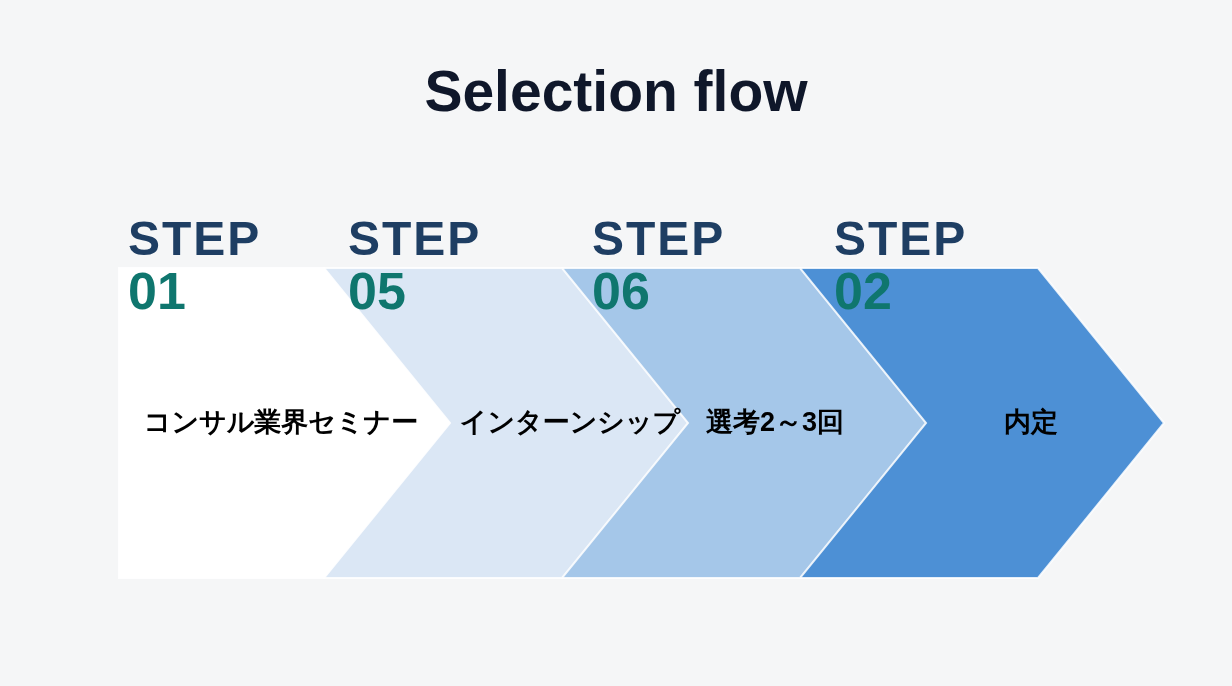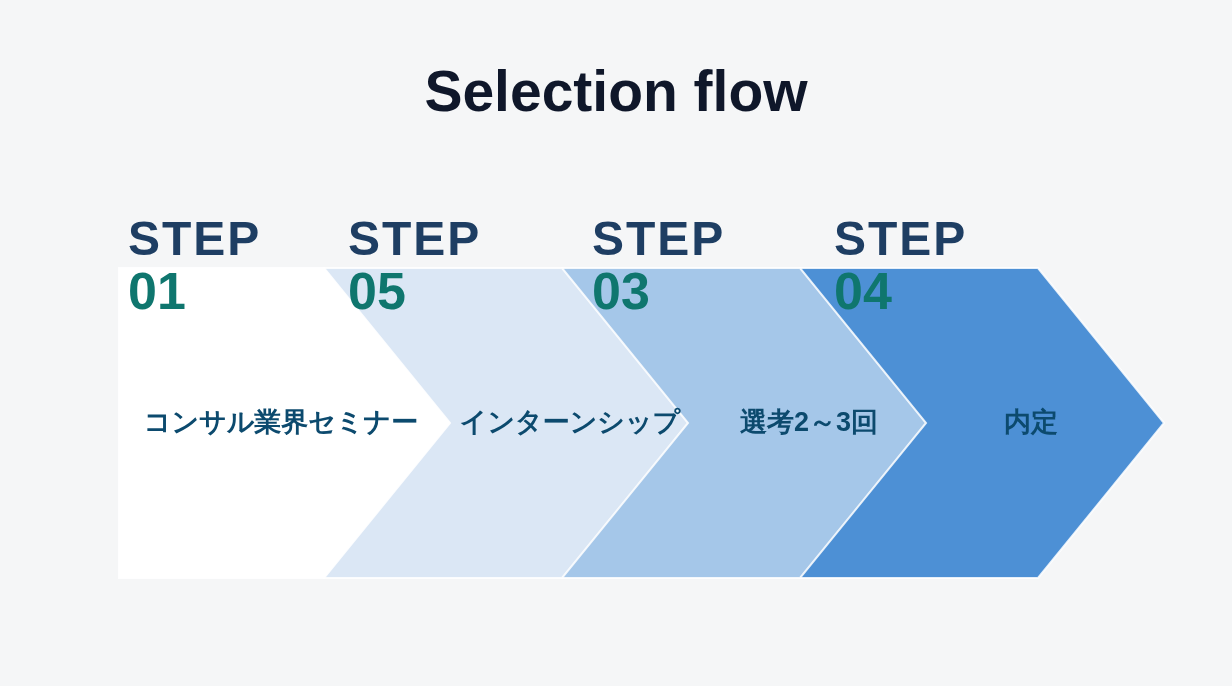--- a/index.html
+++ b/index.html
@@ -48,33 +48,33 @@
     font-weight: 700;
     line-height: 1;
     color: #0f766e;
   }
   .step-caption {
     position: absolute;
     top: 408px;
     font-size: 27px;
     font-weight: 700;
     line-height: 1.1;
-    color: #0c4a6e;
+    color: #000000;
     text-align: center;
     white-space: nowrap;
   }
   
   .s1 .step-label, .s1 .step-number { left: 128px; }
   .s2 .step-label, .s2 .step-number { left: 348px; }
   .s3 .step-label, .s3 .step-number { left: 592px; }
   .s4 .step-label, .s4 .step-number { left: 834px; }
   
   .s1 .step-caption { left: 116px; width: 330px; }
   .s2 .step-caption { left: 450px; width: 240px; text-align: center; }
-  .s3 .step-caption { left: 689px; width: 240px; }
+  .s3 .step-caption { left: 655px; width: 240px; }
   .s4 .step-caption { left: 911px; width: 240px; }
 </style>
 </head>
 <body>
 
 <div class="page">
 
   <div class="title">Selection flow</div>
 
   <svg class="flow-svg" width="1232" height="686" viewBox="0 0 1232 686">
@@ -91,23 +91,23 @@
   </div>
 
   <div class="step s2">
     <div class="step-label">STEP</div>
     <div class="step-number">05</div>
     <div class="step-caption">インターンシップ</div>
   </div>
 
   <div class="step s3">
     <div class="step-label">STEP</div>
-    <div class="step-number">03</div>
+    <div class="step-number">06</div>
     <div class="step-caption">選考2～3回</div>
   </div>
 
   <div class="step s4">
     <div class="step-label">STEP</div>
-    <div class="step-number">04</div>
+    <div class="step-number">02</div>
     <div class="step-caption">内定</div>
   </div>
 
 </div>
 
 </body></html>

